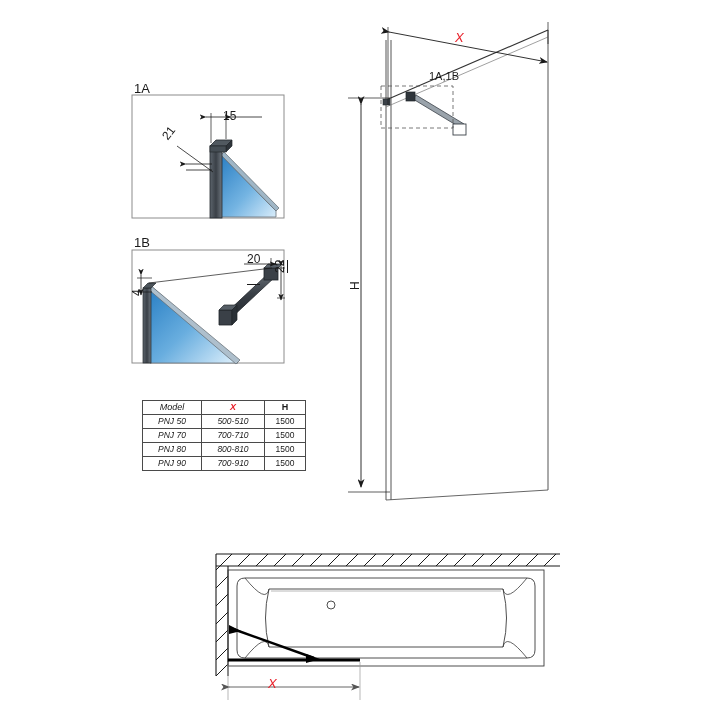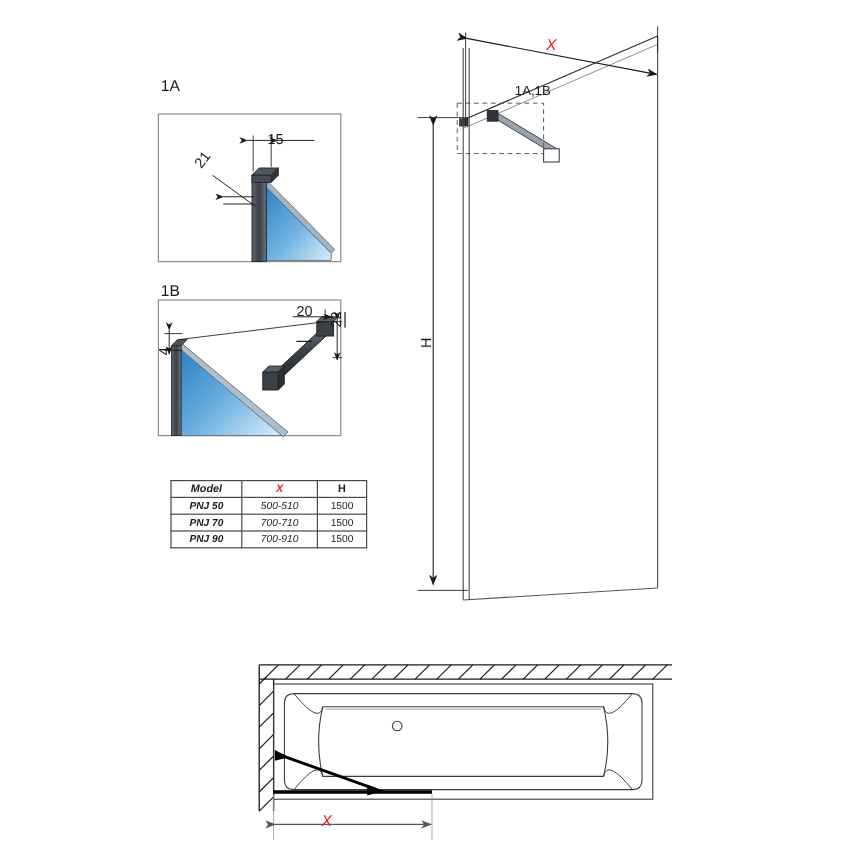--- a/index.html
+++ b/index.html
@@ -14,21 +14,21 @@
   
   .dim{font-size:12px;color:#1a1a1a;}
   .dim-red{font-size:13px;color:#e8202a;font-style:italic;}
 
   
   #spec-table{position:absolute;left:142px;top:400px;border-collapse:collapse;
               font-size:8.5px;background:#ffffff;}
   #spec-table td,#spec-table th{border:1px solid #4a4a4a;padding:1px 3px;
               text-align:center;height:11px;line-height:11px;}
   #spec-table th{font-weight:bold;font-size:9px;}
-  #spec-table .model-cell{font-weight:bold;font-style:italic;width:52px;}
+  #spec-table .model-cell{font-weight:normal;font-style:italic;width:52px;}
   #spec-table .x-cell{width:56px;font-style:italic;}
   #spec-table .h-cell{width:34px;}
   #spec-table .hdr-x{color:#e8202a;font-style:italic;}
 </style>
 </head>
 <body>
 
 <svg id="canvas" viewBox="0 0 720 720">
   <defs>
     <linearGradient id="glassGrad1A" x1="0" y1="0" x2="1" y2="1">
@@ -215,21 +215,21 @@
     <path d="M229,625 L241,631 L229,634 Z" fill="#000000"></path>
     <path d="M306,654 L320,659 L306,663 Z" fill="#000000"></path>
 
     <line x1="228" y1="662" x2="228" y2="700" stroke="#9a9a9a" stroke-width="0.7"></line>
     <line x1="360" y1="662" x2="360" y2="700" stroke="#9a9a9a" stroke-width="0.7"></line>
 
     <line x1="229" y1="687" x2="359" y2="687" stroke="#555" stroke-width="0.9" marker-start="url(#arrGray)" marker-end="url(#arrGray)"></line>
   </g>
 </svg>
 
-<div class="lbl detail-tag" style="left:134px;top:64px;">1A</div>
+<div class="lbl detail-tag" style="left:134px;top:81px;">1A</div>
 <div class="lbl detail-tag" style="left:134px;top:235px;">1B</div>
 
 <div class="lbl dim" style="left:223px;top:109px;">15</div>
 <div class="lbl dim" style="left:159px;top:134px;transform:rotate(-52deg);transform-origin:left top;">21</div>
 
 <div class="lbl dim" style="left:247px;top:252px;border-bottom:1px solid #1a1a1a;padding-bottom:18px;">20</div>
 <div class="lbl dim" style="left:273px;top:273px;transform:rotate(-90deg);transform-origin:left top;border-bottom:1px solid #1a1a1a;">22</div>
 <div class="lbl dim" style="left:130px;top:296px;transform:rotate(-90deg);transform-origin:left top;">4</div>
 
 <div class="lbl dim" style="left:429px;top:70px;font-size:11px;">1A,1B</div>
@@ -252,18 +252,23 @@
       <td class="model-cell">PNJ 50</td>
       <td class="x-cell">500-510</td>
       <td class="h-cell">1500</td>
     </tr>
     <tr>
       <td class="model-cell">PNJ 70</td>
       <td class="x-cell">700-710</td>
       <td class="h-cell">1500</td>
     </tr>
     <tr>
+      <td class="model-cell">PNJ 80</td>
+      <td class="x-cell">800-810</td>
+      <td class="h-cell">1500</td>
+    </tr>
+    <tr>
       <td class="model-cell">PNJ 90</td>
       <td class="x-cell">700-910</td>
       <td class="h-cell">1500</td>
     </tr>
   </tbody>
 </table>
 
 </body></html>

